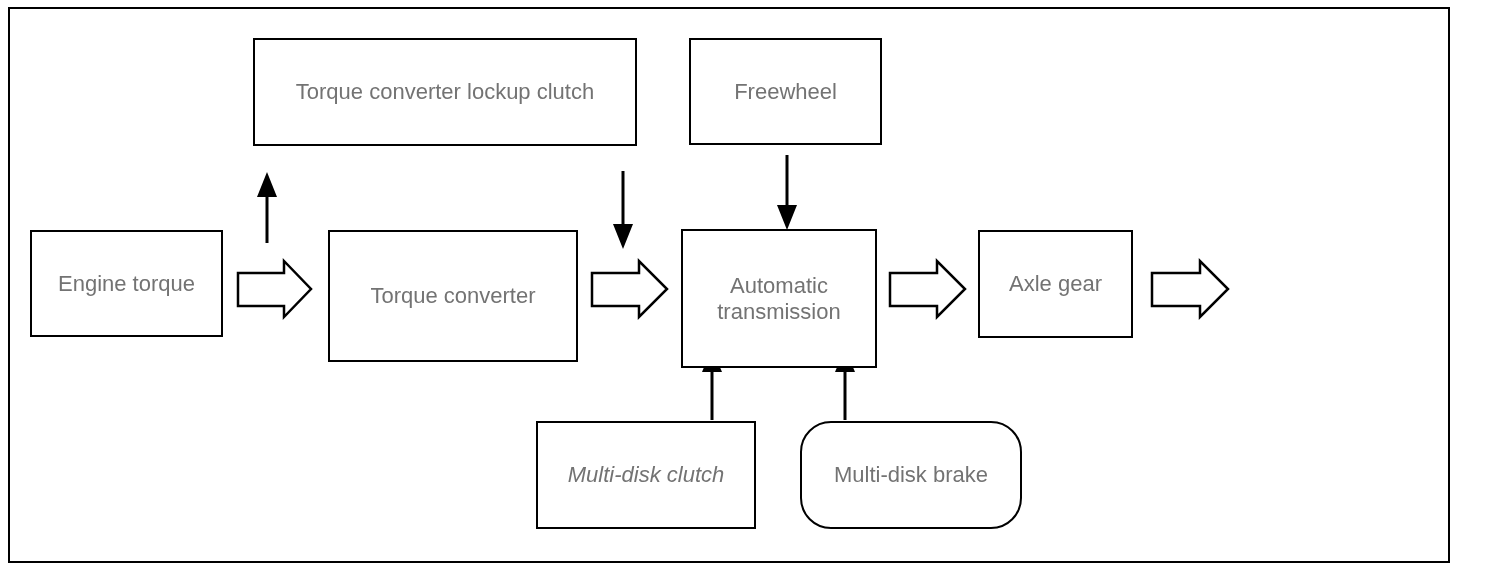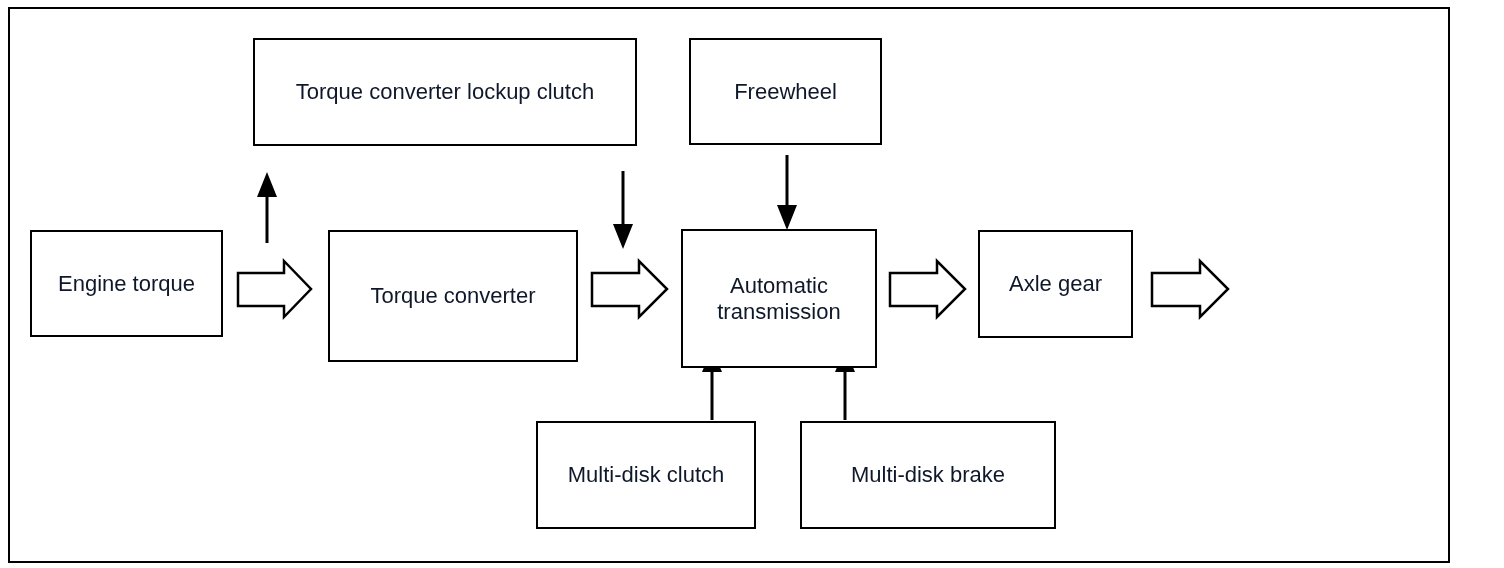--- a/index.html
+++ b/index.html
@@ -36,33 +36,33 @@
     position: absolute;
     box-sizing: border-box;
     border: 2px solid #000000;
     background: #ffffff;
     display: flex;
     align-items: center;
     justify-content: center;
     text-align: center;
     font-size: 22px;
     line-height: 26px;
-    color: #0f172a;
+    color: #737373;
     padding: 2px 6px;
   }
   
   .n-engine    { left: 30px;   top: 230px; width: 193px; height: 107px; }
   .n-lockup    { left: 253px;  top: 38px;  width: 384px; height: 108px; }
   .n-tc        { left: 328px;  top: 230px; width: 250px; height: 132px; }
   .n-freewheel { left: 689px;  top: 38px;  width: 193px; height: 107px; }
   .n-at        { left: 681px;  top: 229px; width: 196px; height: 139px; }
   .n-axle      { left: 978px;  top: 230px; width: 155px; height: 108px; }
   .n-output    { left: 1244px; top: 230px; width: 190px; height: 107px; }
-  .n-clutch    { left: 536px;  top: 421px; width: 220px; height: 108px; }
-  .n-brake     { left: 800px;  top: 421px; width: 256px; height: 108px; }
+  .n-clutch    { left: 536px;  top: 421px; width: 220px; height: 108px; font-style: italic; }
+  .n-brake     { left: 800px;  top: 421px; width: 222px; height: 108px; border-radius: 31px; }
 </style>
 </head>
 <body>
 
 <div class="stage">
 
   <div class="outer-frame"></div>
 
   <svg class="arrow-layer" viewBox="0 0 1504 568">
 

